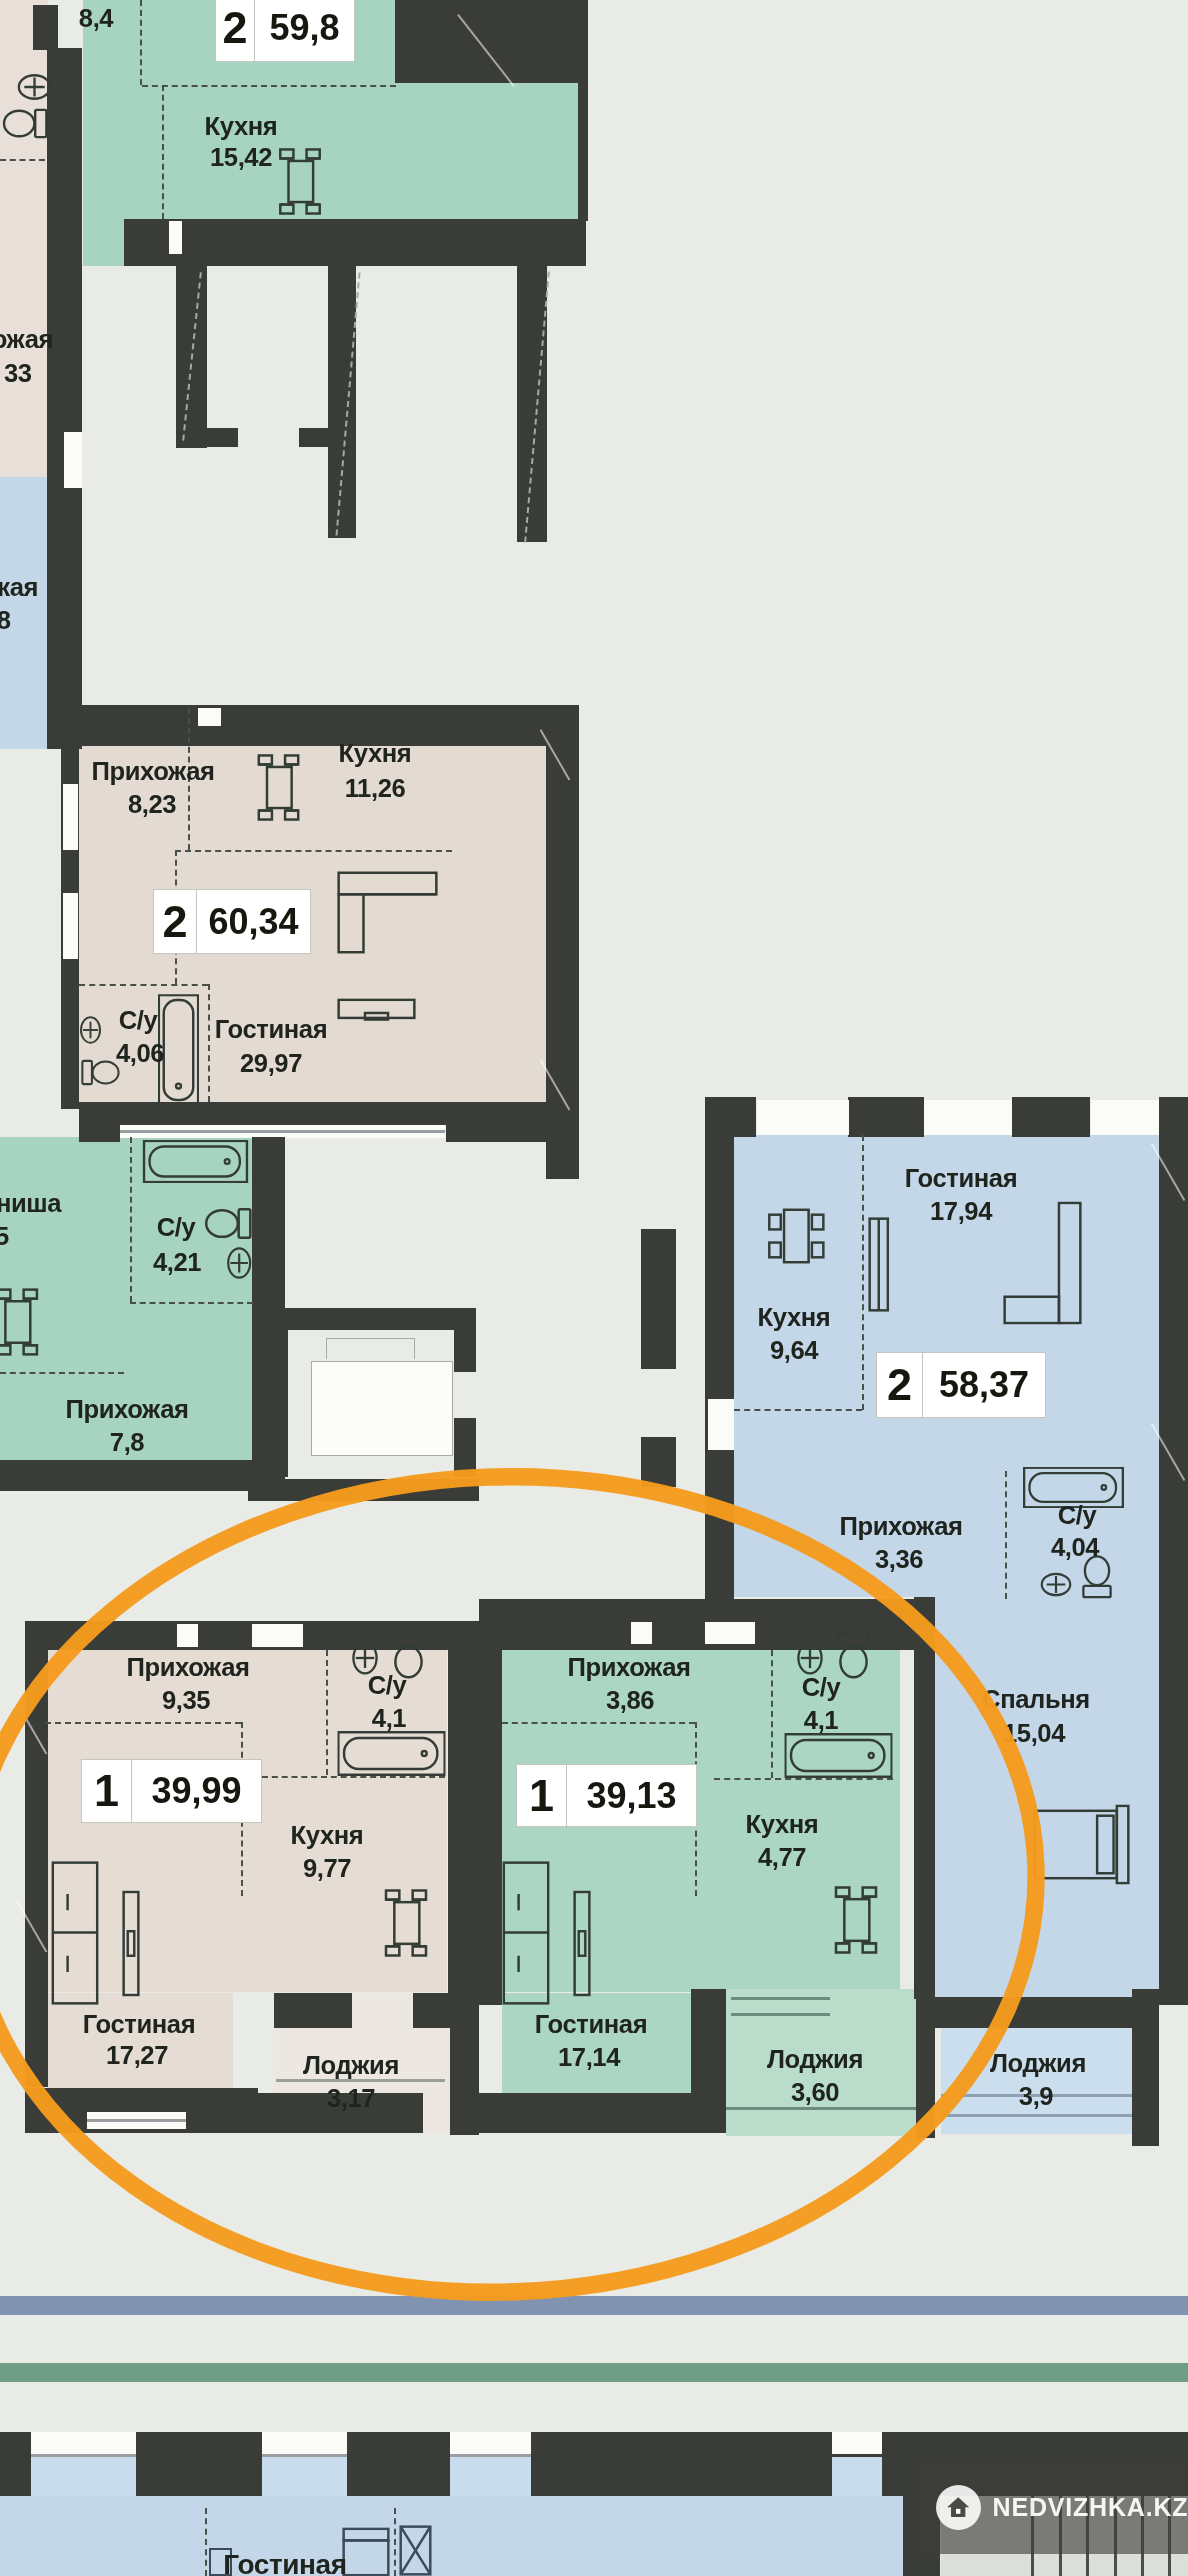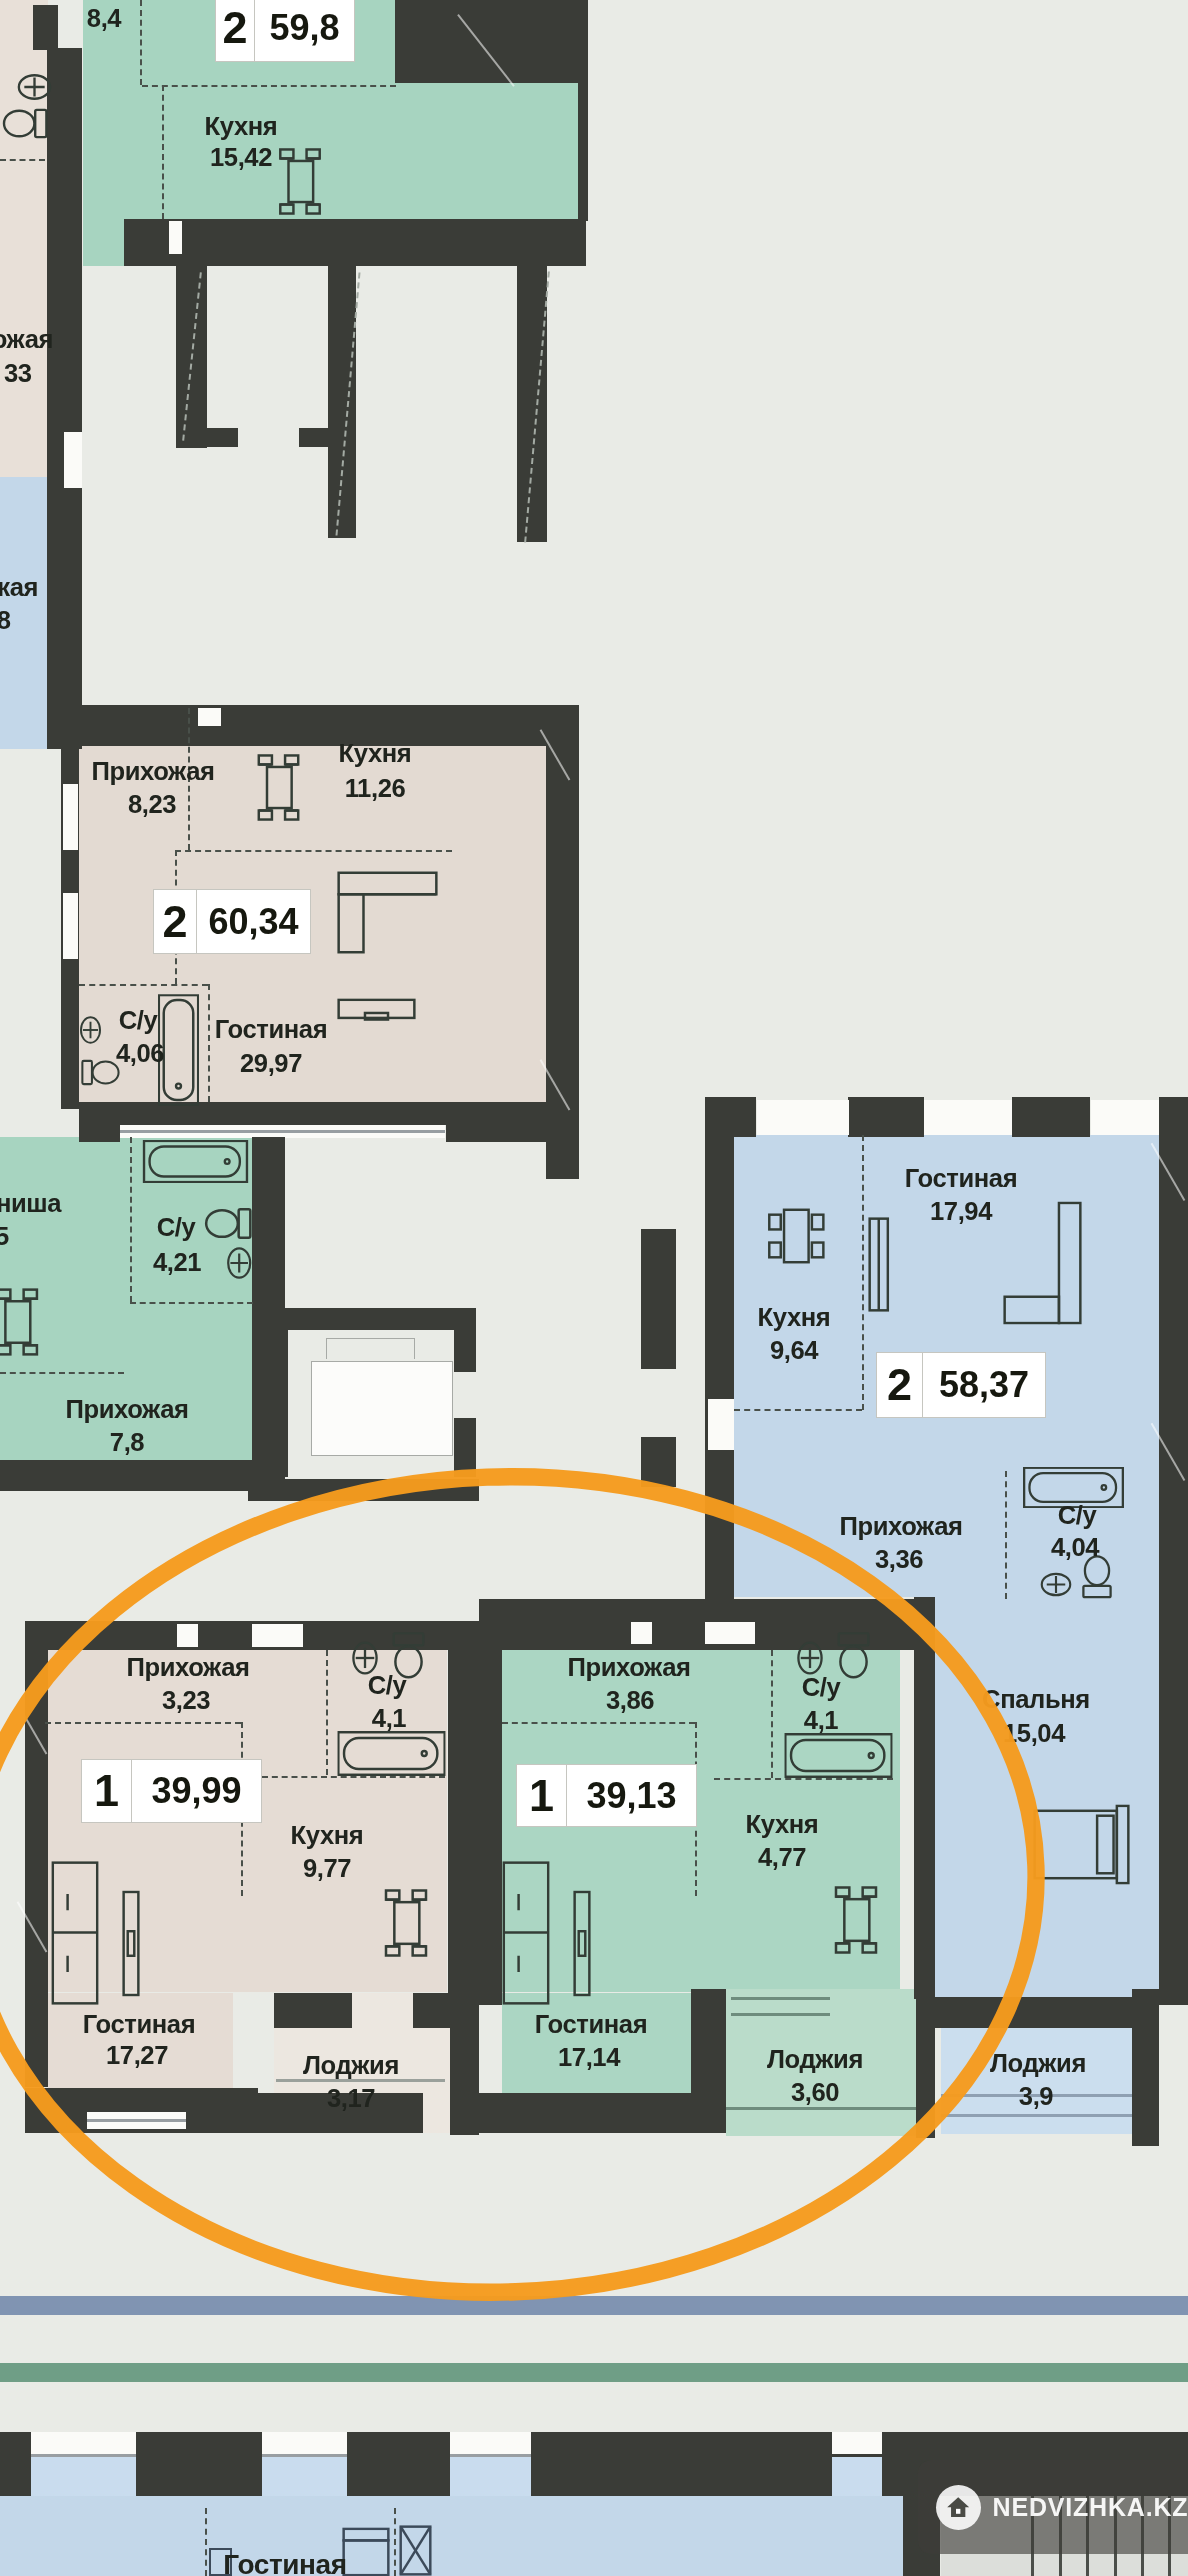--- a/index.html
+++ b/index.html
@@ -380,21 +380,21 @@
       <use href="#sym-bed"></use>
     </svg>
   <svg class="icon" style="left:399px;top:2525px;width:33px;height:51px;stroke:#3c4a5a" viewBox="0 0 40 62" width="33" height="51">
       <use href="#sym-wardx"></use>
     </svg>
   <svg class="icon" style="left:342px;top:2527px;width:48px;height:50px;stroke:#3c4a5a" viewBox="0 0 58 60" width="48" height="50">
       <use href="#sym-sofa-sm"></use>
     </svg>
   <div class="box" style="left:209px;top:2548px;width:23px;height:28px;border:2.5px solid #3c4a5a;z-index:5"></div>
 
-  <div class="lbl" style="left:104px;top:5.8px">8,4</div>
+  <div class="lbl" style="left:96px;top:5.8px">8,4</div>
   <div class="lbl" style="left:241px;top:114px">Кухня</div>
   <div class="lbl" style="left:241px;top:145px">15,42</div>
 
   <div class="lbl cut" style="left:-8.3px;top:327px">ожая</div>
   <div class="lbl cut" style="left:4px;top:361px">33</div>
   <div class="lbl cut" style="left:-8.3px;top:575px">жая</div>
   <div class="lbl cut" style="left:-3.3px;top:608px">8</div>
 
   <div class="lbl" style="left:153px;top:759px">Прихожая</div>
   <div class="lbl" style="left:152px;top:792px">8,23</div>
@@ -419,21 +419,21 @@
   <div class="lbl" style="left:901px;top:1514px">Прихожая</div>
   <div class="lbl" style="left:899px;top:1547px">3,36</div>
   <div class="lbl" style="left:1077px;top:1503px">С/у</div>
   <div class="lbl" style="left:1075px;top:1535px">4,04</div>
   <div class="lbl" style="left:1036px;top:1687px">Спальня</div>
   <div class="lbl" style="left:1034px;top:1721px">15,04</div>
   <div class="lbl" style="left:1038px;top:2051px">Лоджия</div>
   <div class="lbl" style="left:1036px;top:2084px">3,9</div>
 
   <div class="lbl" style="left:188px;top:1655px">Прихожая</div>
-  <div class="lbl" style="left:186px;top:1688px">3,23</div>
+  <div class="lbl" style="left:186px;top:1688px">9,35</div>
   <div class="lbl" style="left:387px;top:1673px">С/у</div>
   <div class="lbl" style="left:389px;top:1706px">4,1</div>
   <div class="lbl" style="left:327px;top:1823px">Кухня</div>
   <div class="lbl" style="left:327px;top:1856px">9,77</div>
   <div class="lbl" style="left:139px;top:2012px">Гостиная</div>
   <div class="lbl" style="left:137px;top:2043px">17,27</div>
   <div class="lbl" style="left:351px;top:2053px">Лоджия</div>
   <div class="lbl" style="left:351px;top:2086px">3,17</div>
 
   <div class="lbl" style="left:629px;top:1655px">Прихожая</div>

